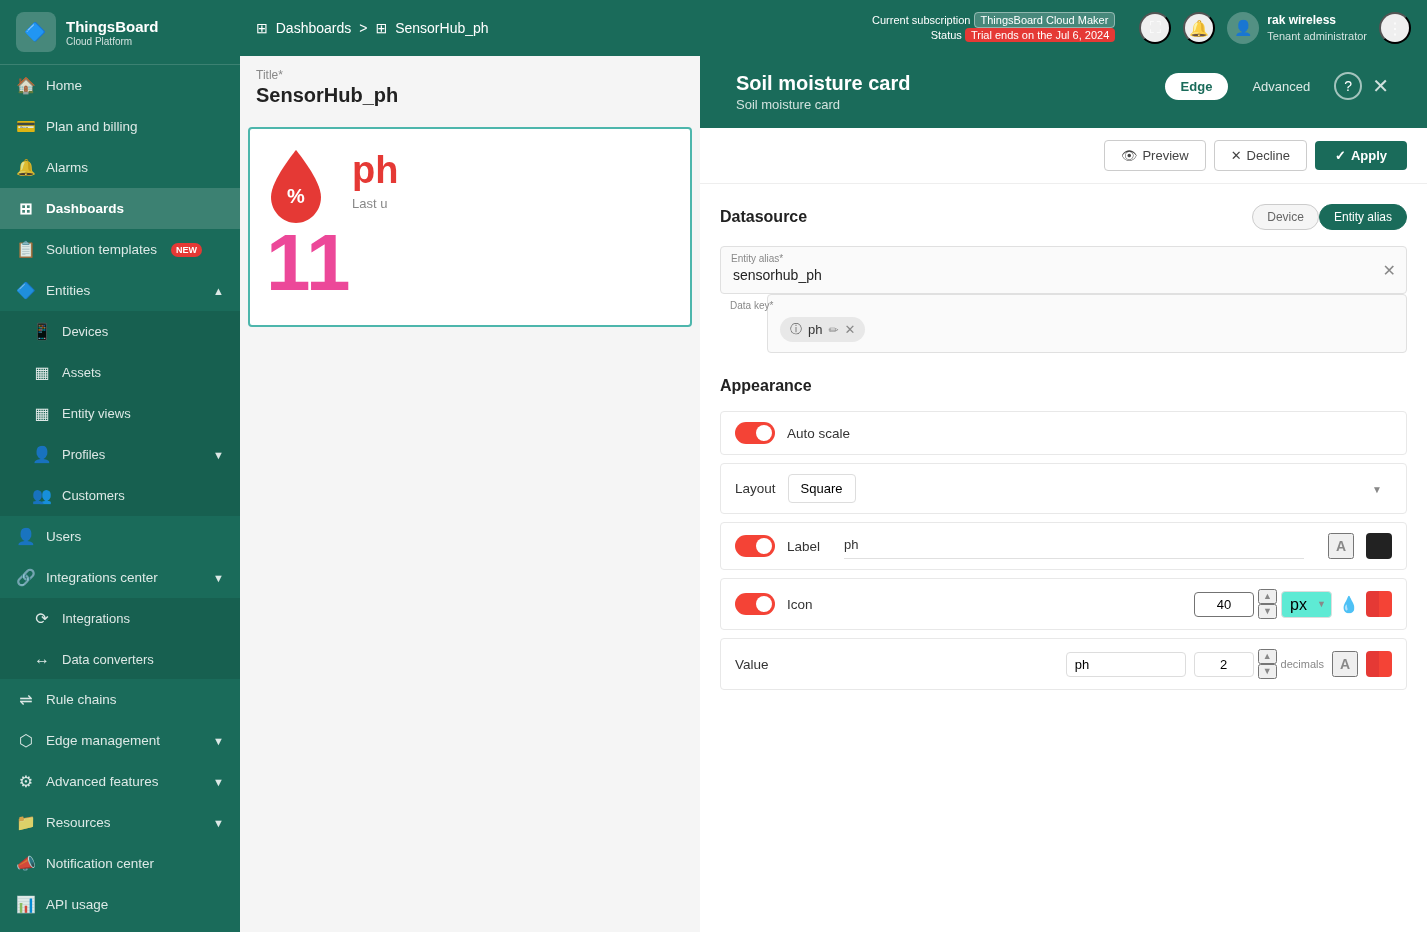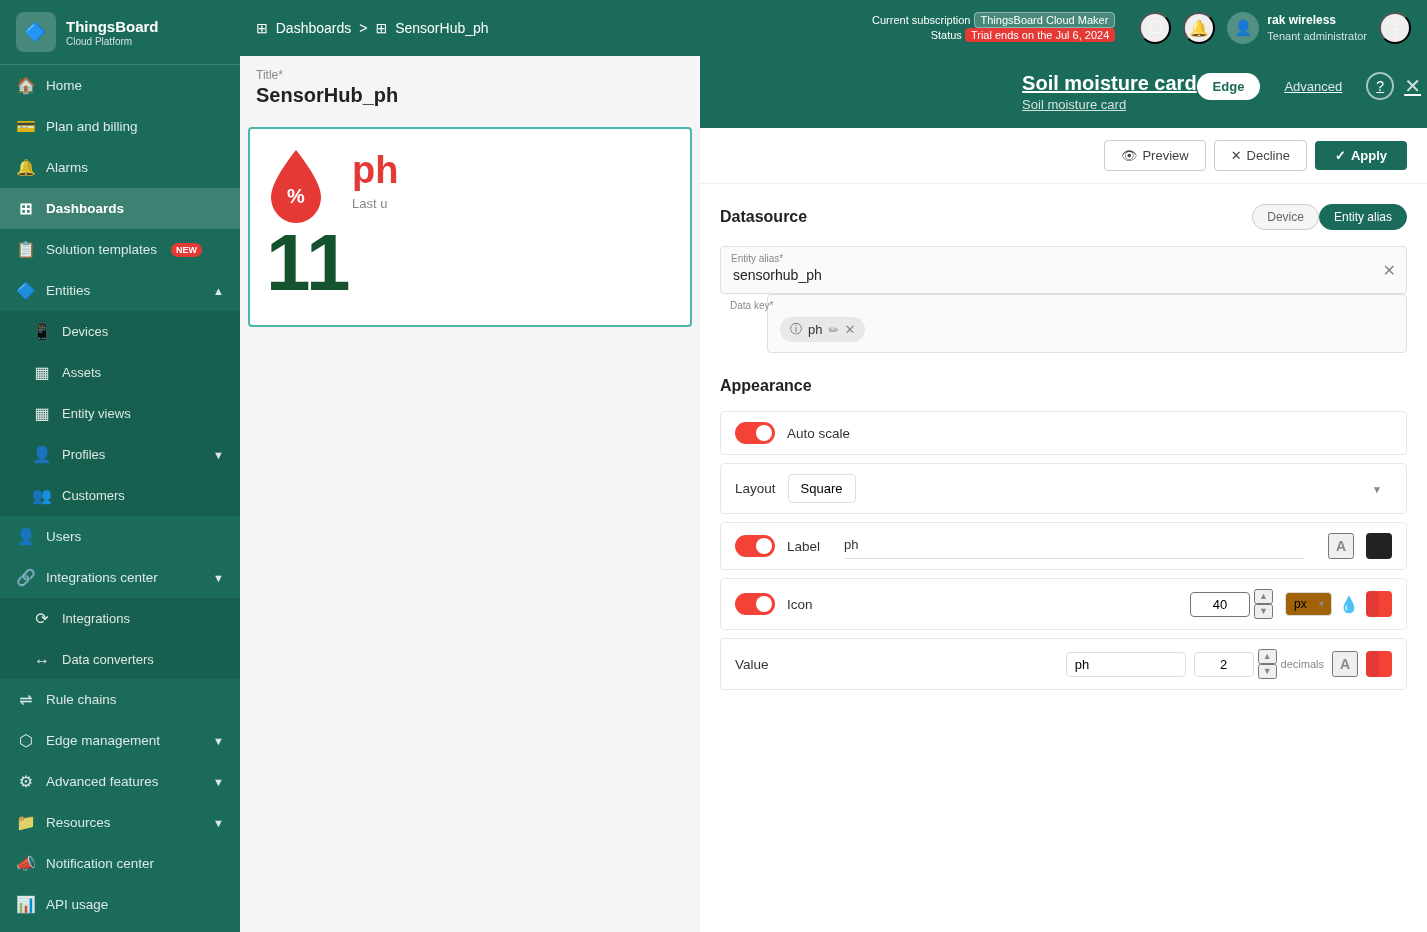--- a/index.html
+++ b/index.html
@@ -50,25 +50,25 @@
     .dashboard-title-area { padding: 12px 16px; }
     .dashboard-title-label { font-size: 12px; color: #888; }
     .dashboard-title-input { font-size: 20px; font-weight: 600; color: #222; margin-top: 2px; }
 
     .widget-card { background: #fff; border: 2px solid #4db6ac; margin: 8px; border-radius: 4px; padding: 16px; min-height: 200px; }
     .widget-inner { display: flex; flex-direction: column; align-items: flex-start; }
     .widget-header { display: flex; align-items: center; gap: 16px; width: 100%; }
     .widget-drop-icon { width: 70px; height: 70px; }
     .widget-title { font-size: 38px; font-weight: 700; color: #e53935; }
     .widget-subtitle { font-size: 13px; color: #888; margin-top: 4px; }
-    .widget-value { font-size: 80px; font-weight: 700; color: #14532d; line-height: 1; margin-top: 8px; }
+    .widget-value { font-size: 80px; font-weight: 700; color: #ec4899; line-height: 1; margin-top: 8px; }
 
     
     .widget-editor { flex: 1; background: #fff; display: flex; flex-direction: column; overflow: hidden; }
-    .editor-header { background: #1a6b5a; color: #fff; padding: 16px 4px; display: flex; align-items: flex-start; justify-content: flex-end; flex-shrink: 0; text-decoration: underline; }
+    .editor-header { background: #1a6b5a; color: #fff; padding: 16px 36px; display: flex; align-items: flex-start; justify-content: space-between; flex-shrink: 0; }
     .editor-title-area .title { font-size: 20px; font-weight: 600; }
     .editor-title-area .subtitle { font-size: 13px; opacity: 0.8; margin-top: 2px; }
     .editor-header-actions { display: flex; align-items: center; gap: 8px; }
     .btn-basic { background: #fff; color: #1a6b5a; border: none; padding: 6px 16px; border-radius: 20px; font-size: 13px; font-weight: 600; cursor: pointer; }
     .btn-advanced { background: transparent; color: rgba(255,255,255,0.85); border: none; padding: 6px 16px; border-radius: 20px; font-size: 13px; cursor: pointer; }
     .btn-help { width: 28px; height: 28px; border-radius: 50%; background: transparent; border: 2px solid rgba(255,255,255,0.6); color: #fff; cursor: pointer; display: flex; align-items: center; justify-content: center; font-size: 14px; }
     .btn-close { background: transparent; border: none; color: rgba(255,255,255,0.8); cursor: pointer; font-size: 20px; padding: 2px; }
 
     
     .editor-actions { padding: 12px 20px; display: flex; justify-content: flex-end; align-items: center; gap: 8px; border-bottom: 1px solid #eee; flex-shrink: 0; }
@@ -123,21 +123,21 @@
     
     .color-swatch-black { width: 26px; height: 26px; background: #222; border-radius: 4px; cursor: pointer; }
     .color-swatch-red { width: 26px; height: 26px; background: linear-gradient(to right, #e53935 50%, #f44336 50%); border-radius: 4px; cursor: pointer; }
     .text-format-btn { width: 26px; height: 26px; display: flex; align-items: center; justify-content: center; cursor: pointer; color: #888; font-size: 14px; font-weight: bold; }
 
     
     .icon-size-input { width: 60px; border: 1px solid #737373; border-radius: 4px; padding: 4px 8px; font-size: 13px; text-align: center; }
     .icon-size-spinners { display: flex; flex-direction: column; }
     .spinner-btn { font-size: 9px; cursor: pointer; color: #888; line-height: 1; padding: 1px 3px; }
     .px-select-wrapper { position: relative; }
-    .px-select { border: 1px solid #ddd; border-radius: 4px; padding: 4px 24px 4px 8px; font-size: 12px; background: #a16207; appearance: none; cursor: pointer; margin-left: 8px; }
+    .px-select { border: 1px solid #ddd; border-radius: 4px; padding: 4px 24px 4px 8px; font-size: 16px; background: #5eead4; appearance: none; cursor: pointer; }
     .px-select-wrapper::after { content: "▼"; position: absolute; right: 6px; top: 50%; transform: translateY(-50%); font-size: 9px; color: #888; pointer-events: none; }
     .droplet-icon { width: 26px; height: 26px; display: flex; align-items: center; justify-content: center; cursor: pointer; color: #555; font-size: 16px; }
 
     
     .value-input { width: 120px; border: 1px solid #ddd; border-radius: 4px; padding: 4px 8px; font-size: 13px; }
     .decimals-input-wrapper { display: flex; align-items: center; gap: 4px; }
     .decimals-input { width: 60px; border: 1px solid #ddd; border-radius: 4px; padding: 4px 8px; font-size: 13px; text-align: center; }
     .decimals-label { font-size: 11px; color: #888; }
 
     

